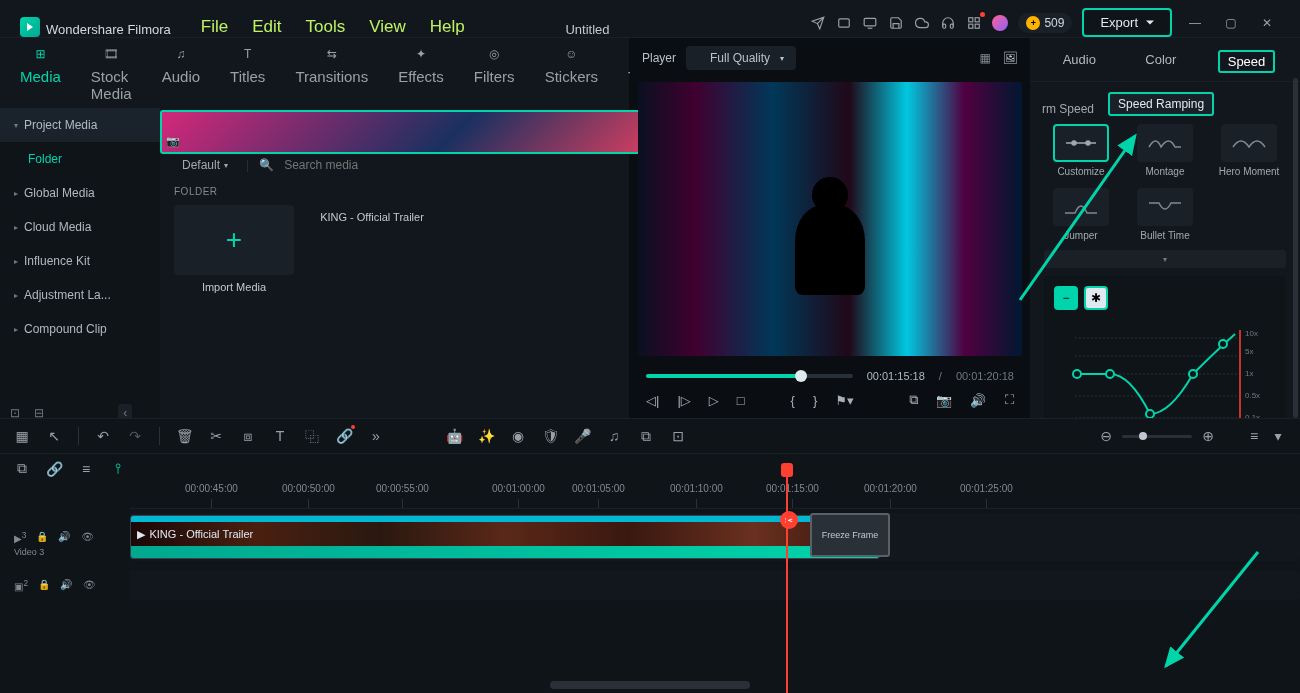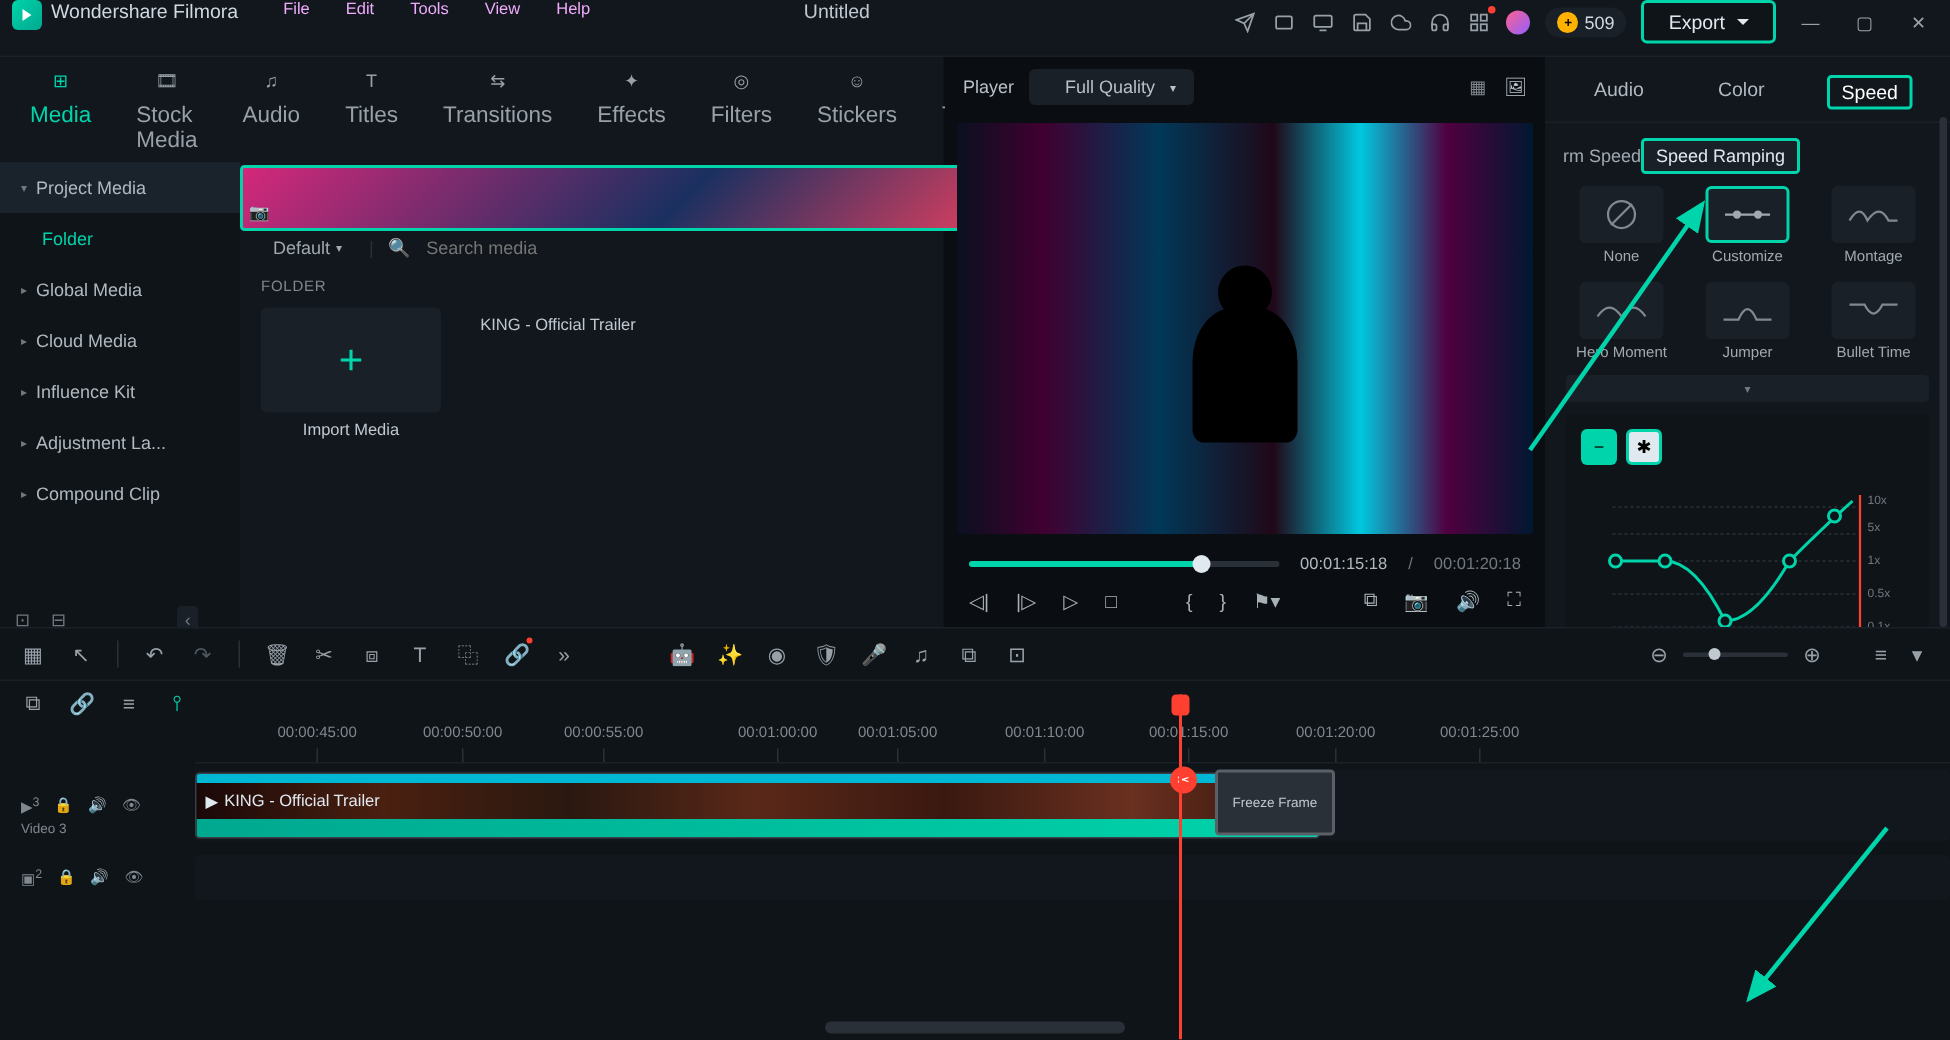--- a/index.html
+++ b/index.html
@@ -1,24 +1,24 @@
 <!DOCTYPE html>
 <html><head>
 <meta charset="utf-8">
 <style>
 * { margin: 0; padding: 0; box-sizing: border-box; font-family: -apple-system, "Segoe UI", Arial, sans-serif; }
 body { width: 1300px; height: 693px; background: #0f1419; color: #b8c0c8; overflow: hidden; font-size: 12px; position: relative; }
 
 
-.titlebar { height: 38px; display: flex; align-items: flex-start; padding: 0 8px; background: #12171d; border-bottom: 1px solid #1a2028; }
+.titlebar { height: 38px; display: flex; align-items: flex-end; padding: 0 20px; background: #12171d; border-bottom: 1px solid #1a2028; }
 .logo { width: 20px; height: 20px; background: linear-gradient(135deg,#00d4aa,#00a890); border-radius: 4px; display:flex; align-items:center; justify-content:center; margin-right: 6px;}
 .logo::before{content:"";width:0;height:0;border-left:6px solid #fff;border-top:4px solid transparent;border-bottom:4px solid transparent;}
 .appname { font-size: 13px; color: #d0d8e0; margin-right: 30px; }
 .menu { display: flex; gap: 24px; }
-.menu-item { font-size: 11px; color: #f0abfc; cursor: pointer; }
+.menu-item { font-size: 17px; color: #bef264; cursor: pointer; }
 .title-center { flex: 1; text-align: center; font-size: 13px; color: #c0c8d0; margin-left: -100px;}
 .title-right { display: flex; align-items: center; gap: 10px; }
 .tb-icon { width: 16px; height: 16px; color: #98a0a8; display:flex;align-items:center;justify-content:center;}
 .coin { background:#ffb300; width:14px; height:14px; border-radius:50%; display:flex;align-items:center;justify-content:center;font-size:9px;color:#000;font-weight:bold;}
 .coin-count { font-size: 12px; color: #d0d8e0; padding: 3px 8px; background:#1a2028; border-radius: 12px; display:flex; align-items:center; gap:4px;}
 .export-btn { background: #0f1419; border: 2px solid #00d4aa; color: #e0e8f0; padding: 5px 16px; border-radius: 4px; font-size: 13px; display:flex;align-items:center;gap:8px;cursor:pointer;}
 .win-ctrl { width: 14px; height: 14px; color:#98a0a8; display:flex;align-items:center;justify-content:center;margin:0 6px;cursor:pointer;}
 
 
 .main { display: flex; height: 380px; }
@@ -73,21 +73,21 @@
 .scrub-thumb{position:absolute;left:75%;top:50%;transform:translate(-50%,-50%);width:12px;height:12px;border-radius:50%;background:#e0e8f0;}
 .time-disp{font-size:11px;color:#b0b8c0;}
 .time-total{color:#707880;}
 .playback-ctrls{display:flex;align-items:center;justify-content:center;gap:18px;padding:6px 16px 10px;}
 .pc-icon{color:#a8b0b8;font-size:13px;cursor:pointer;}
 
 
 .rp-tabs { display:flex; justify-content:space-around; padding:12px 8px 8px; border-bottom:1px solid #1a2028;}
 .rp-tab { font-size:13px; color:#b0b8c0; cursor:pointer; padding:2px 8px;}
 .rp-tab.active { color:#fff; border:2px solid #00d4aa; border-radius:3px;}
-.rp-subtabs { display:flex; padding:10px 12px 8px; align-items:center;}
+.rp-subtabs { display:flex; gap:14px; padding:10px 12px 8px; align-items:flex-end;}
 .rp-subtab { font-size:12px; color:#a0a8b0; cursor:pointer;}
 .rp-subtab.active { color:#e0e8f0; background:#1a2028; border:2px solid #00d4aa; padding:3px 8px; border-radius:3px;}
 .presets { display:grid; grid-template-columns:repeat(3,1fr); gap:10px; padding:0 14px;}
 .preset { display:flex;flex-direction:column;align-items:center;gap:4px; cursor:pointer;}
 .preset-box { width:56px; height:38px; background:#1a2028; border-radius:4px; display:flex;align-items:center;justify-content:center;}
 .preset-box.highlighted{border:2px solid #00d4aa;}
 .preset-label{font-size:10px;color:#a0a8b0;text-align:center;line-height:1.2;}
 .dd-bar{margin:8px 14px;height:18px;background:#1a2028;border-radius:3px;display:flex;align-items:center;justify-content:center;color:#707880;font-size:8px;cursor:pointer;}
 .graph-section{margin:8px 14px;padding:10px;background:#0f1419;border-radius:4px;}
 .graph-tools{display:flex;gap:6px;margin-bottom:8px;}
@@ -381,29 +381,20 @@
     <div class="rp-tabs">
       <div class="rp-tab">Audio</div>
       <div class="rp-tab">Color</div>
       <div class="rp-tab active">Speed</div>
     </div>
     <div class="rp-subtabs">
       <div class="rp-subtab">rm Speed</div>
       <div class="rp-subtab active">Speed Ramping</div>
     </div>
     <div class="presets">
-      <div class="preset">
-          <div class="preset-box">
-            <svg width="24" height="24" viewBox="0 0 24 24" fill="none" stroke="#808890" stroke-width="1.5">
-              <circle cx="12" cy="12" r="9"></circle>
-              <line x1="5" y1="19" x2="19" y2="5"></line>
-            </svg>
-          </div>
-          <div class="preset-label">None</div>
-        </div>
       <div class="preset">
           <div class="preset-box highlighted">
             <svg width="34" height="20" viewBox="0 0 34 20" fill="none" stroke="#a0a8b0" stroke-width="1.5">
               <line x1="2" y1="10" x2="32" y2="10"></line>
               <circle cx="10" cy="10" r="2" fill="#a0a8b0"></circle>
               <circle cx="24" cy="10" r="2" fill="#a0a8b0"></circle>
             </svg>
           </div>
           <div class="preset-label">Customize</div>
         </div>

